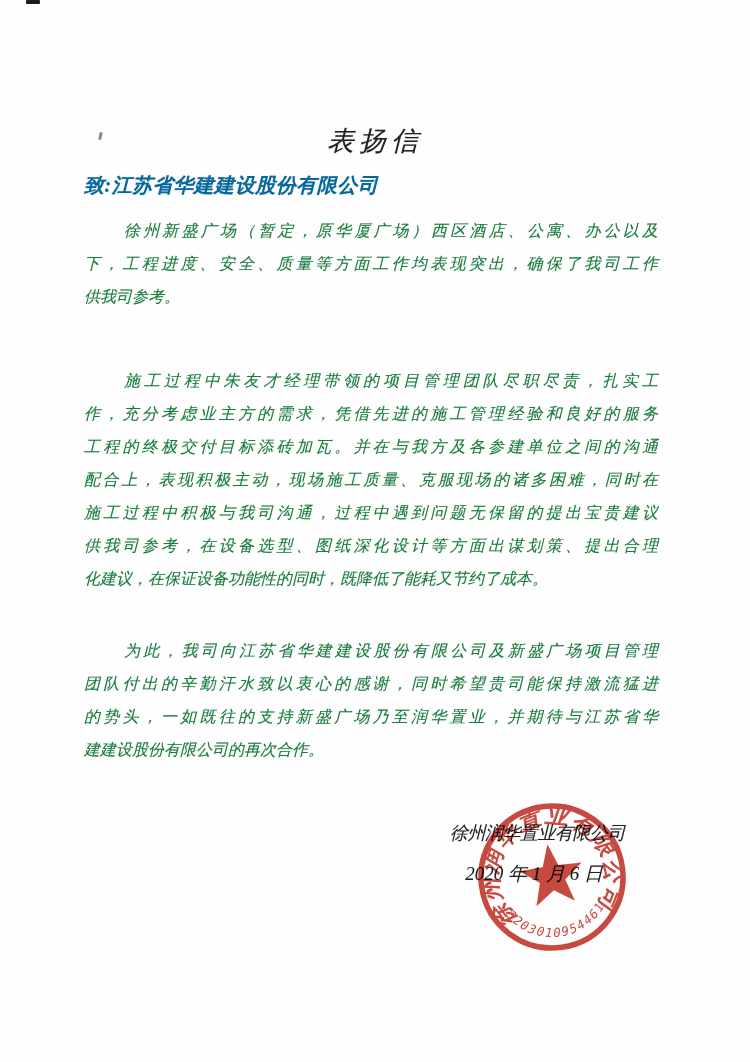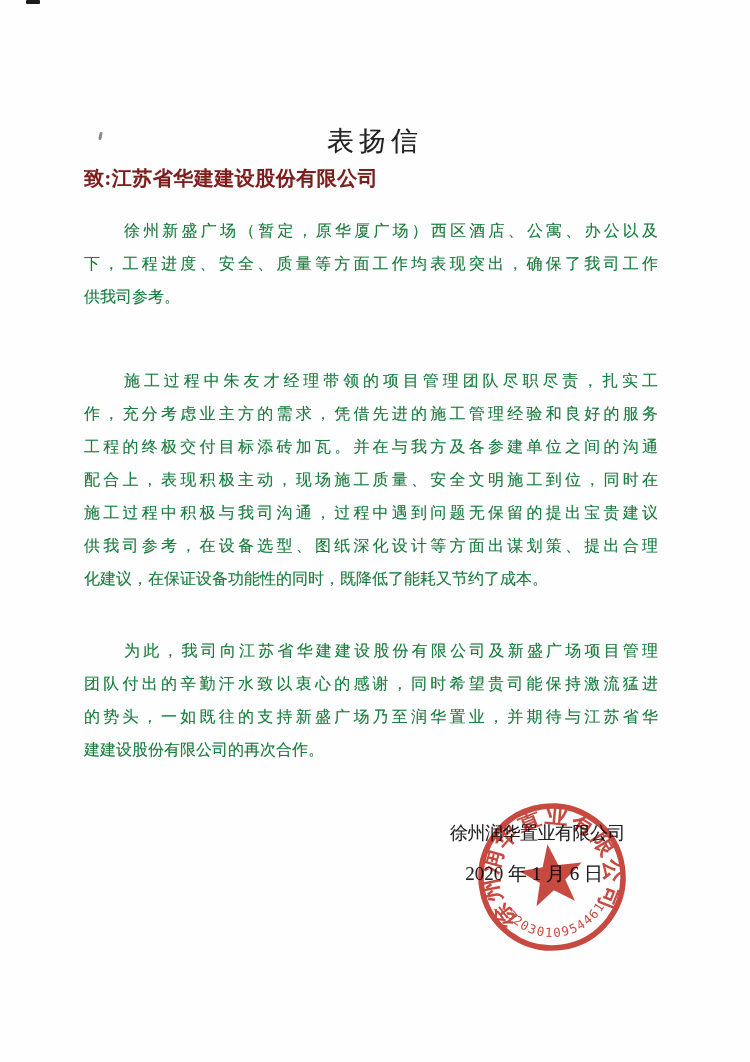--- a/index.html
+++ b/index.html
@@ -1,31 +1,31 @@
 <!DOCTYPE html>
 <html><head>
 <meta charset="utf-8">
 <style>
   html,body{margin:0;padding:0;background:#ffffff;}
   #page{
     position:relative;width:750px;height:1062px;background:#fefefe;
-    font-family:"Liberation Serif","DejaVu Serif",serif;color:#2e2e2e;overflow:hidden;
+    font-family:"Liberation Serif","DejaVu Serif",serif;color:#2e2e2e;overflow:hidden;font-style:italic;
   }
   
   .corner-mark{position:absolute;left:26px;top:0;width:14px;height:4px;background:#1c1c1c;border-radius:1px;}
   .ink-speck{position:absolute;left:99px;top:132px;width:3px;height:8px;background:#8a8a8a;border-radius:2px;transform:rotate(12deg);}
   
   .title{
     position:absolute;top:123px;left:0;width:750px;text-align:center;
     font-size:27px;letter-spacing:5px;color:#222;font-weight:500;
     text-shadow:0 0 1px rgba(50,50,50,.35);
   }
   
   .recipient{
-    position:absolute;top:165px;left:84px;font-size:20px;font-weight:600;color:#7f1d1d;
+    position:absolute;top:172px;left:84px;font-size:20px;font-weight:600;color:#0369a1;
     letter-spacing:.5px;text-shadow:0 0 1px rgba(50,50,50,.3);
   }
   
   .body{position:absolute;left:84px;top:0;width:574px;}
   .para{position:absolute;left:0;width:574px;}
   .para:nth-child(1){top:214px;}
   .para:nth-child(2){top:364px;}
   .para:nth-child(3){top:634px;}
   .line{
     height:33px;line-height:33px;font-size:16px;color:#15803d;white-space:nowrap;
@@ -67,21 +67,21 @@
   <div class="body">
       <div class="para">
         <div class="line first">徐州新盛广场（暂定，原华厦广场）西区酒店、公寓、办公以及</div>
         <div class="line">下，工程进度、安全、质量等方面工作均表现突出，确保了我司工作</div>
         <div class="line last">供我司参考。</div>
       </div>
       <div class="para">
         <div class="line first">施工过程中朱友才经理带领的项目管理团队尽职尽责，扎实工</div>
         <div class="line">作，充分考虑业主方的需求，凭借先进的施工管理经验和良好的服务</div>
         <div class="line">工程的终极交付目标添砖加瓦。并在与我方及各参建单位之间的沟通</div>
-        <div class="line">配合上，表现积极主动，现场施工质量、安全文明施工到位，同时在</div>
+        <div class="line">配合上，表现积极主动，现场施工质量、克服现场的诸多困难，同时在</div>
         <div class="line">施工过程中积极与我司沟通，过程中遇到问题无保留的提出宝贵建议</div>
         <div class="line">供我司参考，在设备选型、图纸深化设计等方面出谋划策、提出合理</div>
         <div class="line last">化建议，在保证设备功能性的同时，既降低了能耗又节约了成本。</div>
       </div>
       <div class="para">
         <div class="line first">为此，我司向江苏省华建建设股份有限公司及新盛广场项目管理</div>
         <div class="line">团队付出的辛勤汗水致以衷心的感谢，同时希望贵司能保持激流猛进</div>
         <div class="line">的势头，一如既往的支持新盛广场乃至润华置业，并期待与江苏省华</div>
         <div class="line last">建建设股份有限公司的再次合作。</div>
       </div>

